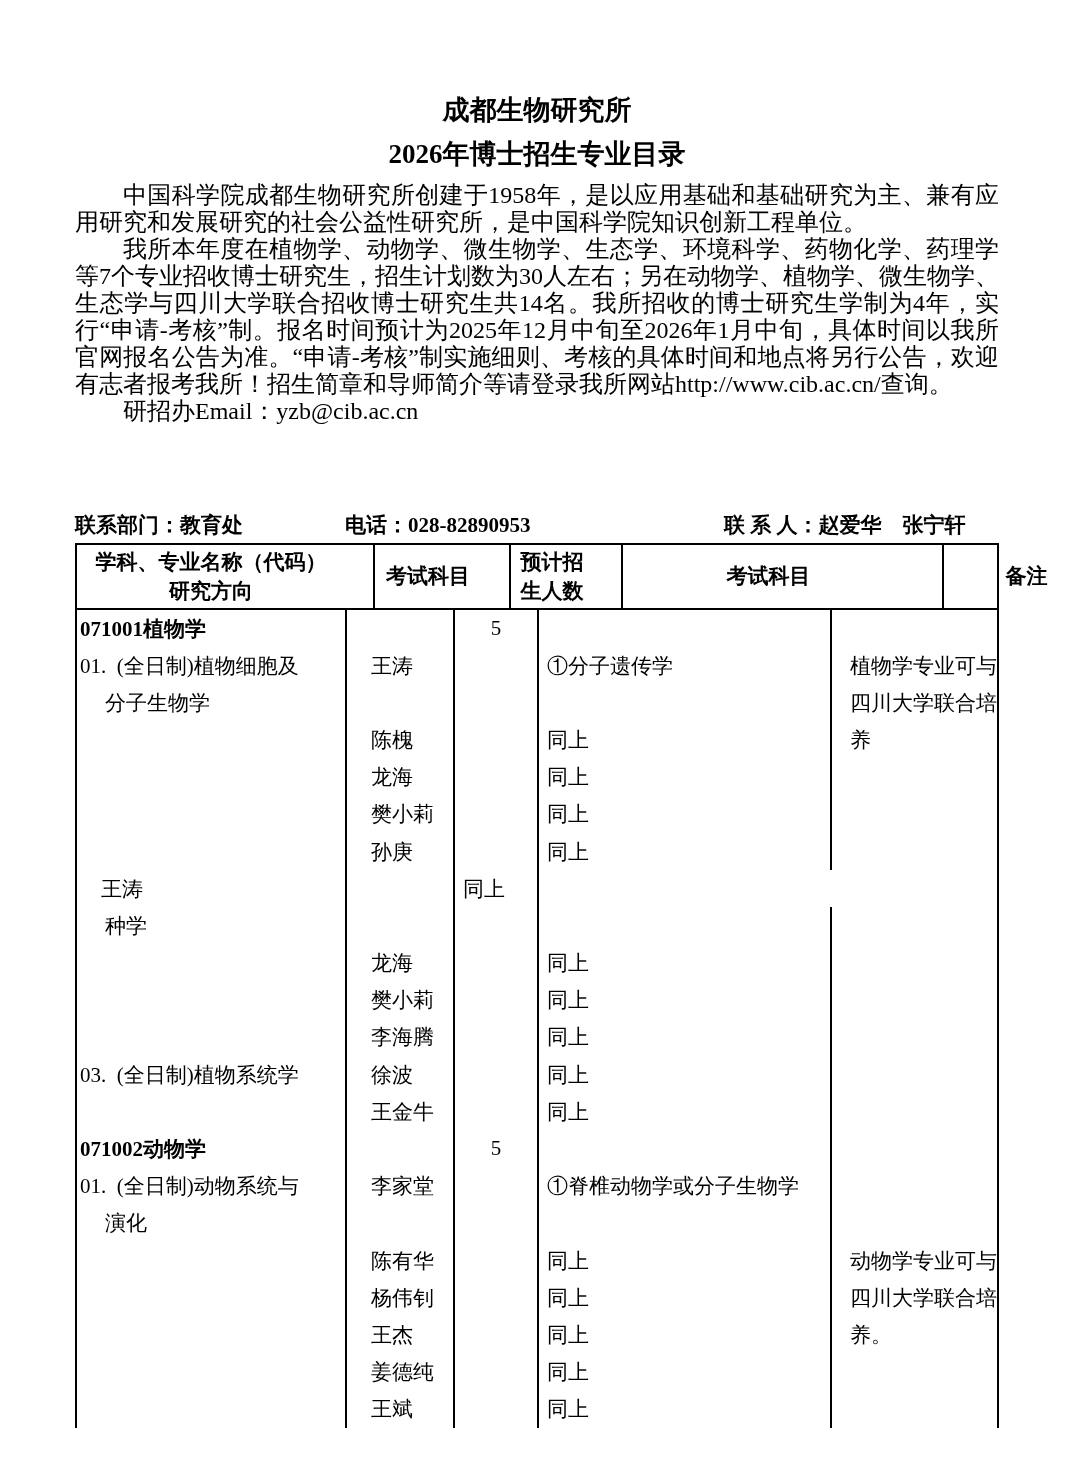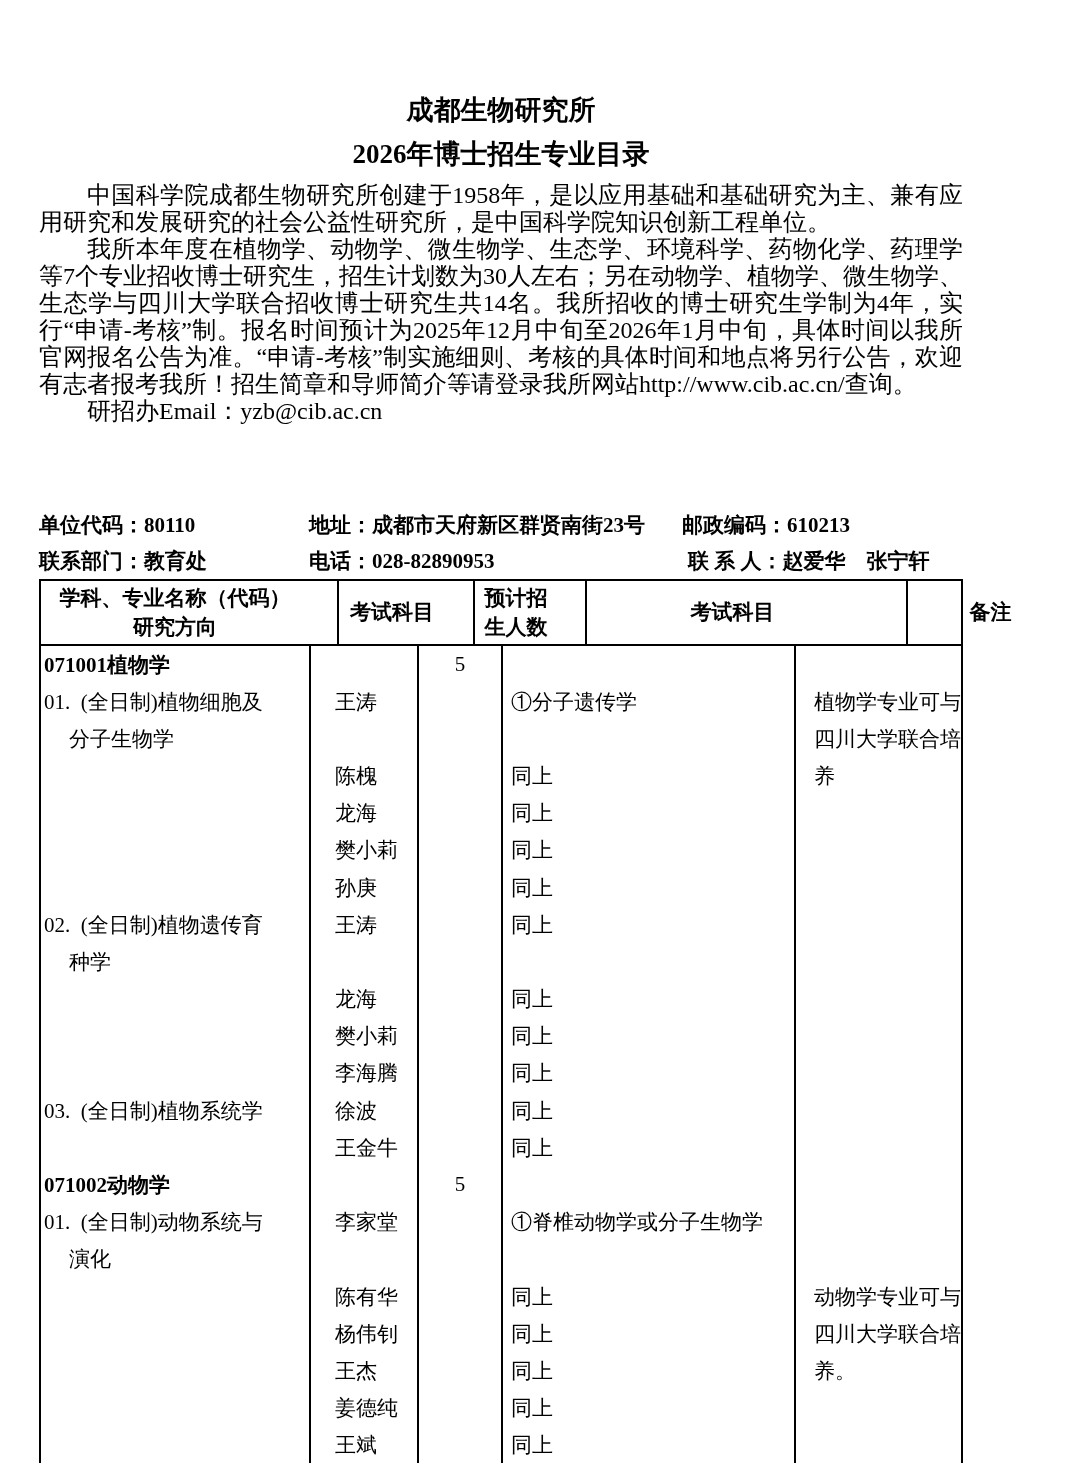--- a/index.html
+++ b/index.html
@@ -3,21 +3,21 @@
 <meta charset="utf-8">
 <style>
   html,body{margin:0;padding:0;background:#ffffff;}
   .page{
     position:relative;
     width:1074px;height:1463px;
     background:#ffffff;color:#000;
     overflow:hidden;
     font-family:"Liberation Serif","DejaVu Serif",serif;
   }
-  .content{margin:0 39px;width:924px;}
+  .content{margin:0 75px;width:924px;}
   .titles{padding-top:88px;}
   .doc-title{
     text-align:center;font-weight:bold;
     font-size:27px;line-height:44px;
     white-space:pre;
   }
   .paras{margin-top:6px;font-size:24px;line-height:27px;text-align:justify;}
   .paras p{margin:0;text-indent:2em;}
   .info{margin-top:82px;font-weight:bold;font-size:21px;}
   .info-row{position:relative;height:36px;line-height:36px;}
@@ -68,25 +68,20 @@
       <div class="doc-title">2026年博士招生专业目录</div>
     </div>
 
     <div class="paras">
         <p class="para">中国科学院成都生物研究所创建于1958年，是以应用基础和基础研究为主、兼有应用研究和发展研究的社会公益性研究所，是中国科学院知识创新工程单位。</p>
         <p class="para">我所本年度在植物学、动物学、微生物学、生态学、环境科学、药物化学、药理学等7个专业招收博士研究生，招生计划数为30人左右；另在动物学、植物学、微生物学、生态学与四川大学联合招收博士研究生共14名。我所招收的博士研究生学制为4年，实行“申请-考核”制。报名时间预计为2025年12月中旬至2026年1月中旬，具体时间以我所官网报名公告为准。“申请-考核”制实施细则、考核的具体时间和地点将另行公告，欢迎有志者报考我所！招生简章和导师简介等请登录我所网站http://www.cib.ac.cn/查询。</p>
         <p class="para">研招办Email：yzb@cib.ac.cn</p>
       </div>
 
     <div class="info">
-      <div class="info-row">
-        <span class="info-item pos-a"><span>单位代码：</span><span>80110</span></span>
-        <span class="info-item pos-b"><span>地址：</span><span>成都市天府新区群贤南街23号</span></span>
-        <span class="info-item pos-c1"><span>邮政编码：</span><span>610213</span></span>
-      </div>
       <div class="info-row">
         <span class="info-item pos-a"><span>联系部门：</span><span>教育处</span></span>
         <span class="info-item pos-b"><span>电话：</span><span>028-82890953</span></span>
         <span class="info-item pos-c2"><span>联 系 人：</span><span>赵爱华　张宁轩</span></span>
       </div>
     </div>
 
     <div class="doc-table">
       <div class="t-head">
         <div class="th c1">
@@ -145,21 +140,20 @@
     <div class="td c5"></div>
   </div>
           <div class="tr">
     <div class="td c1"></div>
     <div class="td c2">孙庚</div>
     <div class="td c3"></div>
     <div class="td c4">同上</div>
     <div class="td c5"></div>
   </div>
           <div class="tr">
-    <div class="td c1">02.  (全日制)植物遗传育</div>
     <div class="td c2">王涛</div>
     <div class="td c3"></div>
     <div class="td c4">同上</div>
     <div class="td c5"></div>
   </div>
           <div class="tr">
     <div class="td c1 ind">种学</div>
     <div class="td c2"></div>
     <div class="td c3"></div>
     <div class="td c4"></div>

